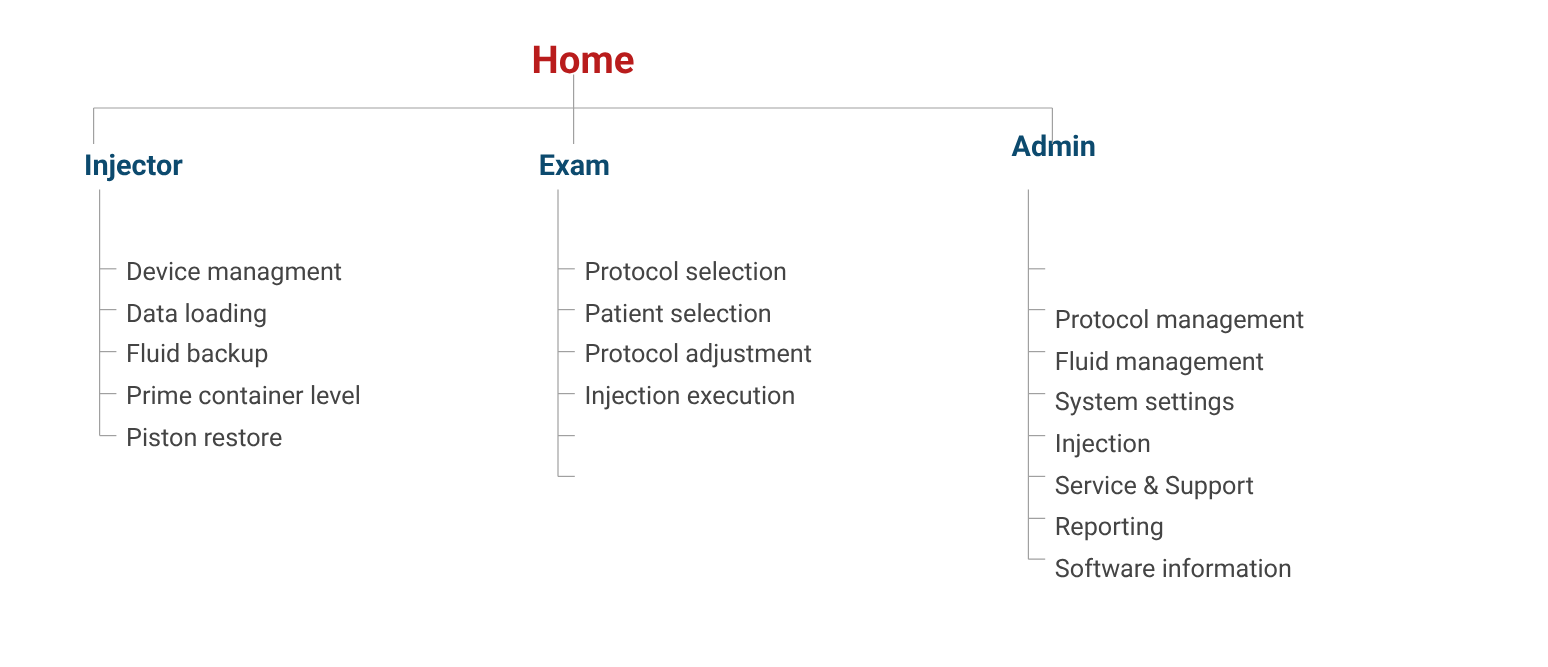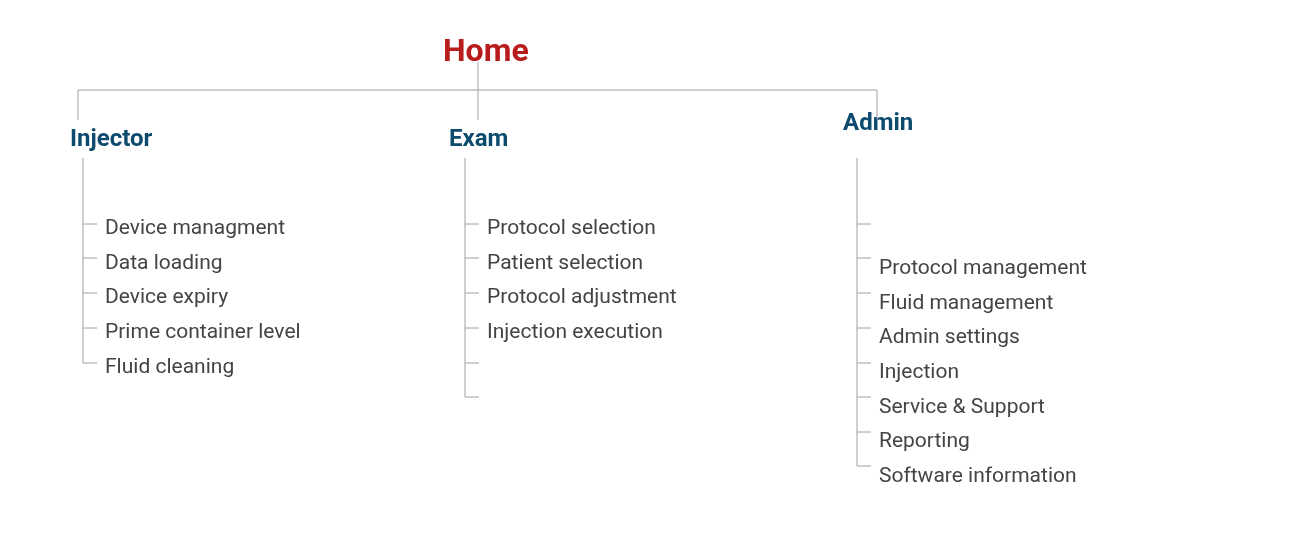--- a/index.html
+++ b/index.html
@@ -54,36 +54,36 @@
 
 <div class="branch-label" style="left:70px; top:124px;">Injector</div>
 
 <div class="branch-label" style="left:449px; top:124px;">Exam</div>
 
 <div class="branch-label" style="left:843px; top:108px;">Admin</div>
 
 <div class="items" style="left:105px; top:210px;">
   <div class="item">Device managment</div>
   <div class="item">Data loading</div>
-  <div class="item">Device expiry</div>
+  <div class="item">Fluid backup</div>
   <div class="item">Prime container level</div>
-  <div class="item">Fluid cleaning</div>
+  <div class="item">Piston restore</div>
 </div>
 
 <div class="items" style="left:487px; top:210px;">
   <div class="item">Protocol selection</div>
   <div class="item">Patient selection</div>
   <div class="item">Protocol adjustment</div>
   <div class="item">Injection execution</div>
 </div>
 
 <div class="items" style="left:879px; top:210px;margin-top:40px;">
   <div class="item">Protocol management</div>
   <div class="item">Fluid management</div>
-  <div class="item">Admin settings</div>
+  <div class="item">System settings</div>
   <div class="item">Injection</div>
   <div class="item">Service &amp; Support</div>
   <div class="item">Reporting</div>
   <div class="item">Software information</div>
 </div>
 
 <svg class="connectors">
 
   <line x1="478" y1="62" x2="478" y2="90"></line>
 

